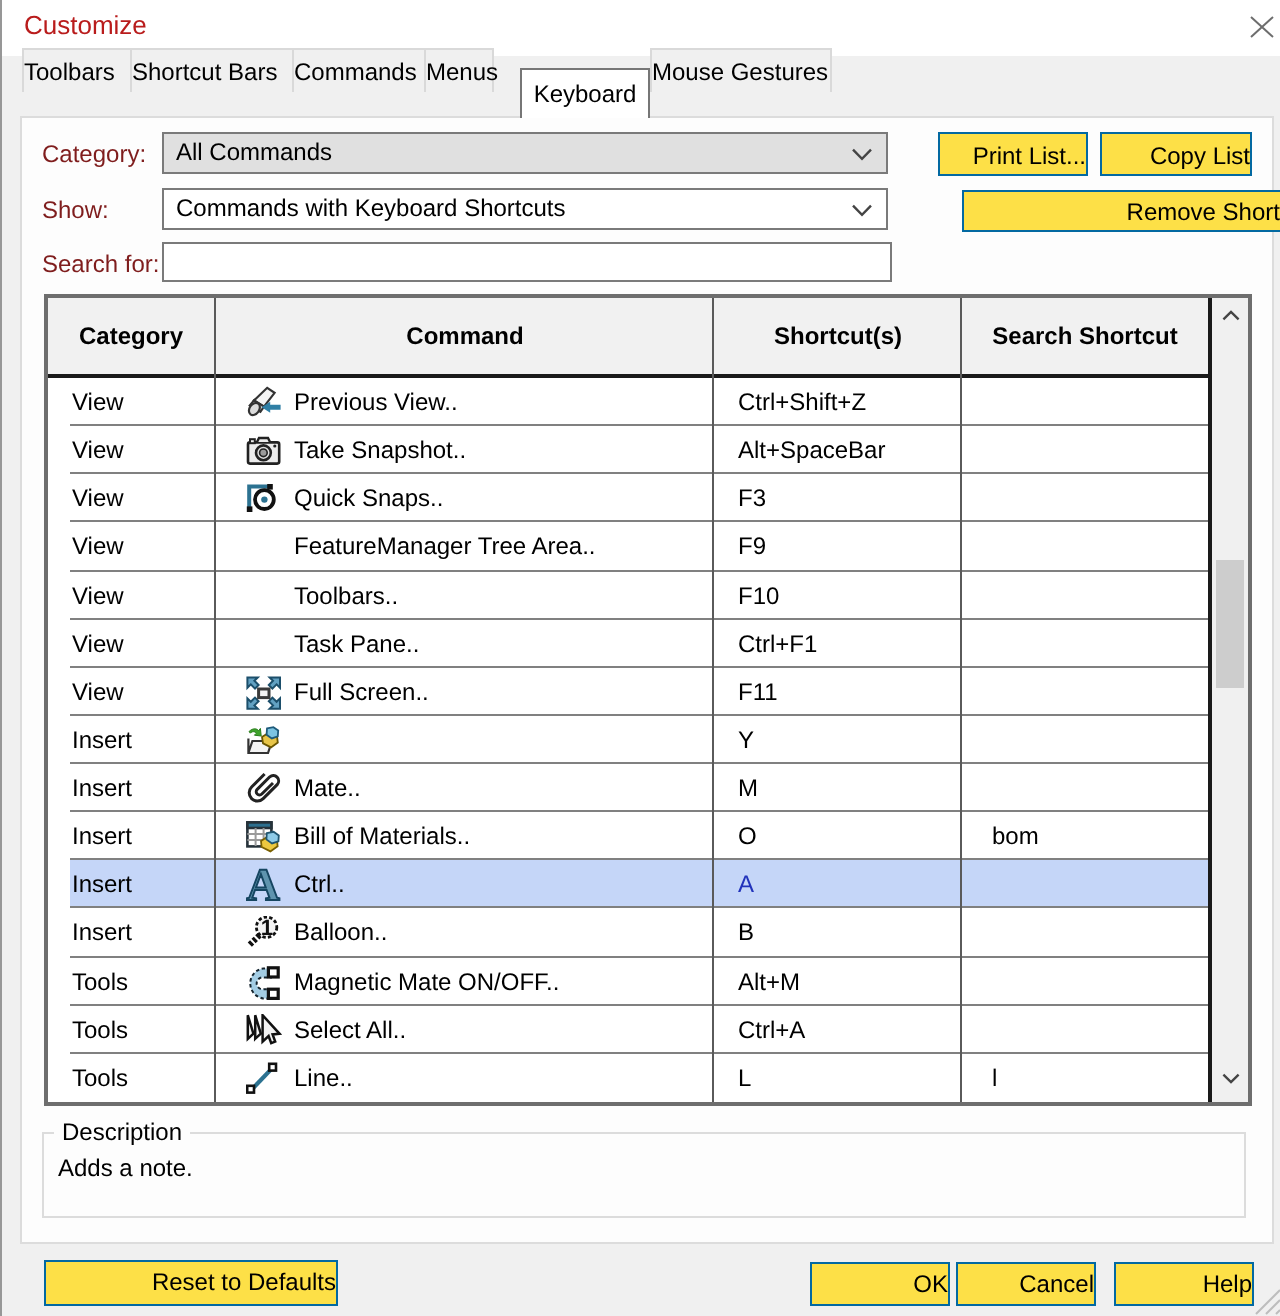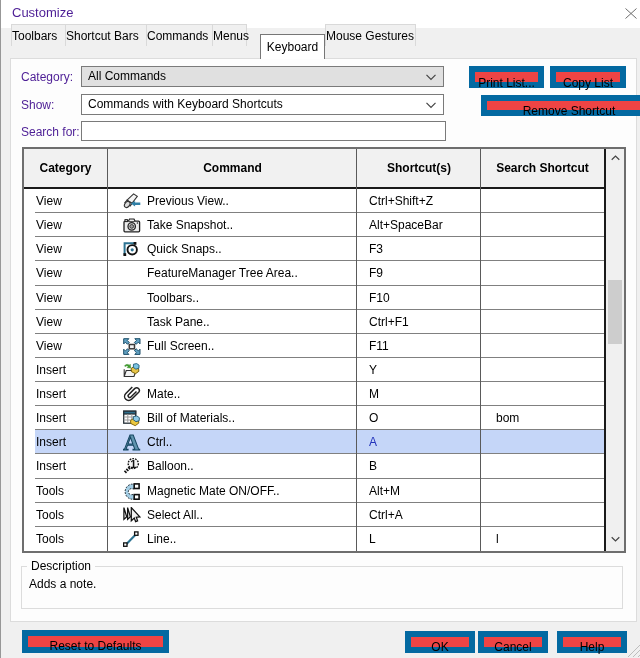--- a/index.html
+++ b/index.html
@@ -1,24 +1,24 @@
 <!DOCTYPE html>
 <html><head><meta charset="utf-8"><style>
 *{margin:0;padding:0;box-sizing:border-box}
 html,body{width:640px;height:658px}
 body{font-family:"Liberation Sans",sans-serif;font-size:12px;color:#000;background:#f0f0f0;position:relative;overflow:hidden;border-left:1px solid #979797}
 .abs{position:absolute}
 .titlebar{left:0;top:0;width:640px;height:28px;background:#fff}
-.title{left:11px;top:5px;font-size:13px;color:#4c1d95}
+.title{left:11px;top:5px;font-size:13px;color:#b91c1c}
 .tab{top:24px;height:22px;background:#f0f0f0;border:1px solid #d9d9d9;border-bottom:none;line-height:22px}
 .tabsel{top:34px;height:25px;background:#fff;border:1px solid #767676;border-bottom:none;z-index:5;text-align:center;line-height:24px}
 .page{left:9px;top:58px;width:627px;height:564px;background:#fdfdfd;border:1px solid #dcdcdc}
-.lbl{color:#4c1d95}
+.lbl{color:#7f1d1d}
 .combo{left:80px;width:363px;height:21px;border:1px solid #7a7a7a;line-height:19px;padding-left:6px}
-.btn{background:#ef4444;border:6px solid #0369a1;text-align:center}
+.btn{background:#fde047;border:1px solid #0369a1;text-align:right}
 .hdr{font-weight:bold;text-align:center}
 .row{position:absolute;left:2px;width:582px;height:25px}
 .cell{position:absolute;top:0;height:100%;line-height:25px;white-space:nowrap}
 .c0{left:1px}
 .ci{left:88px;top:4px}
 .c1{left:112px}
 .c2{left:334px}
 .c3{left:461px}
 .vline{position:absolute;top:0;width:1px;background:#5a5a5a}
 svg{display:block}

